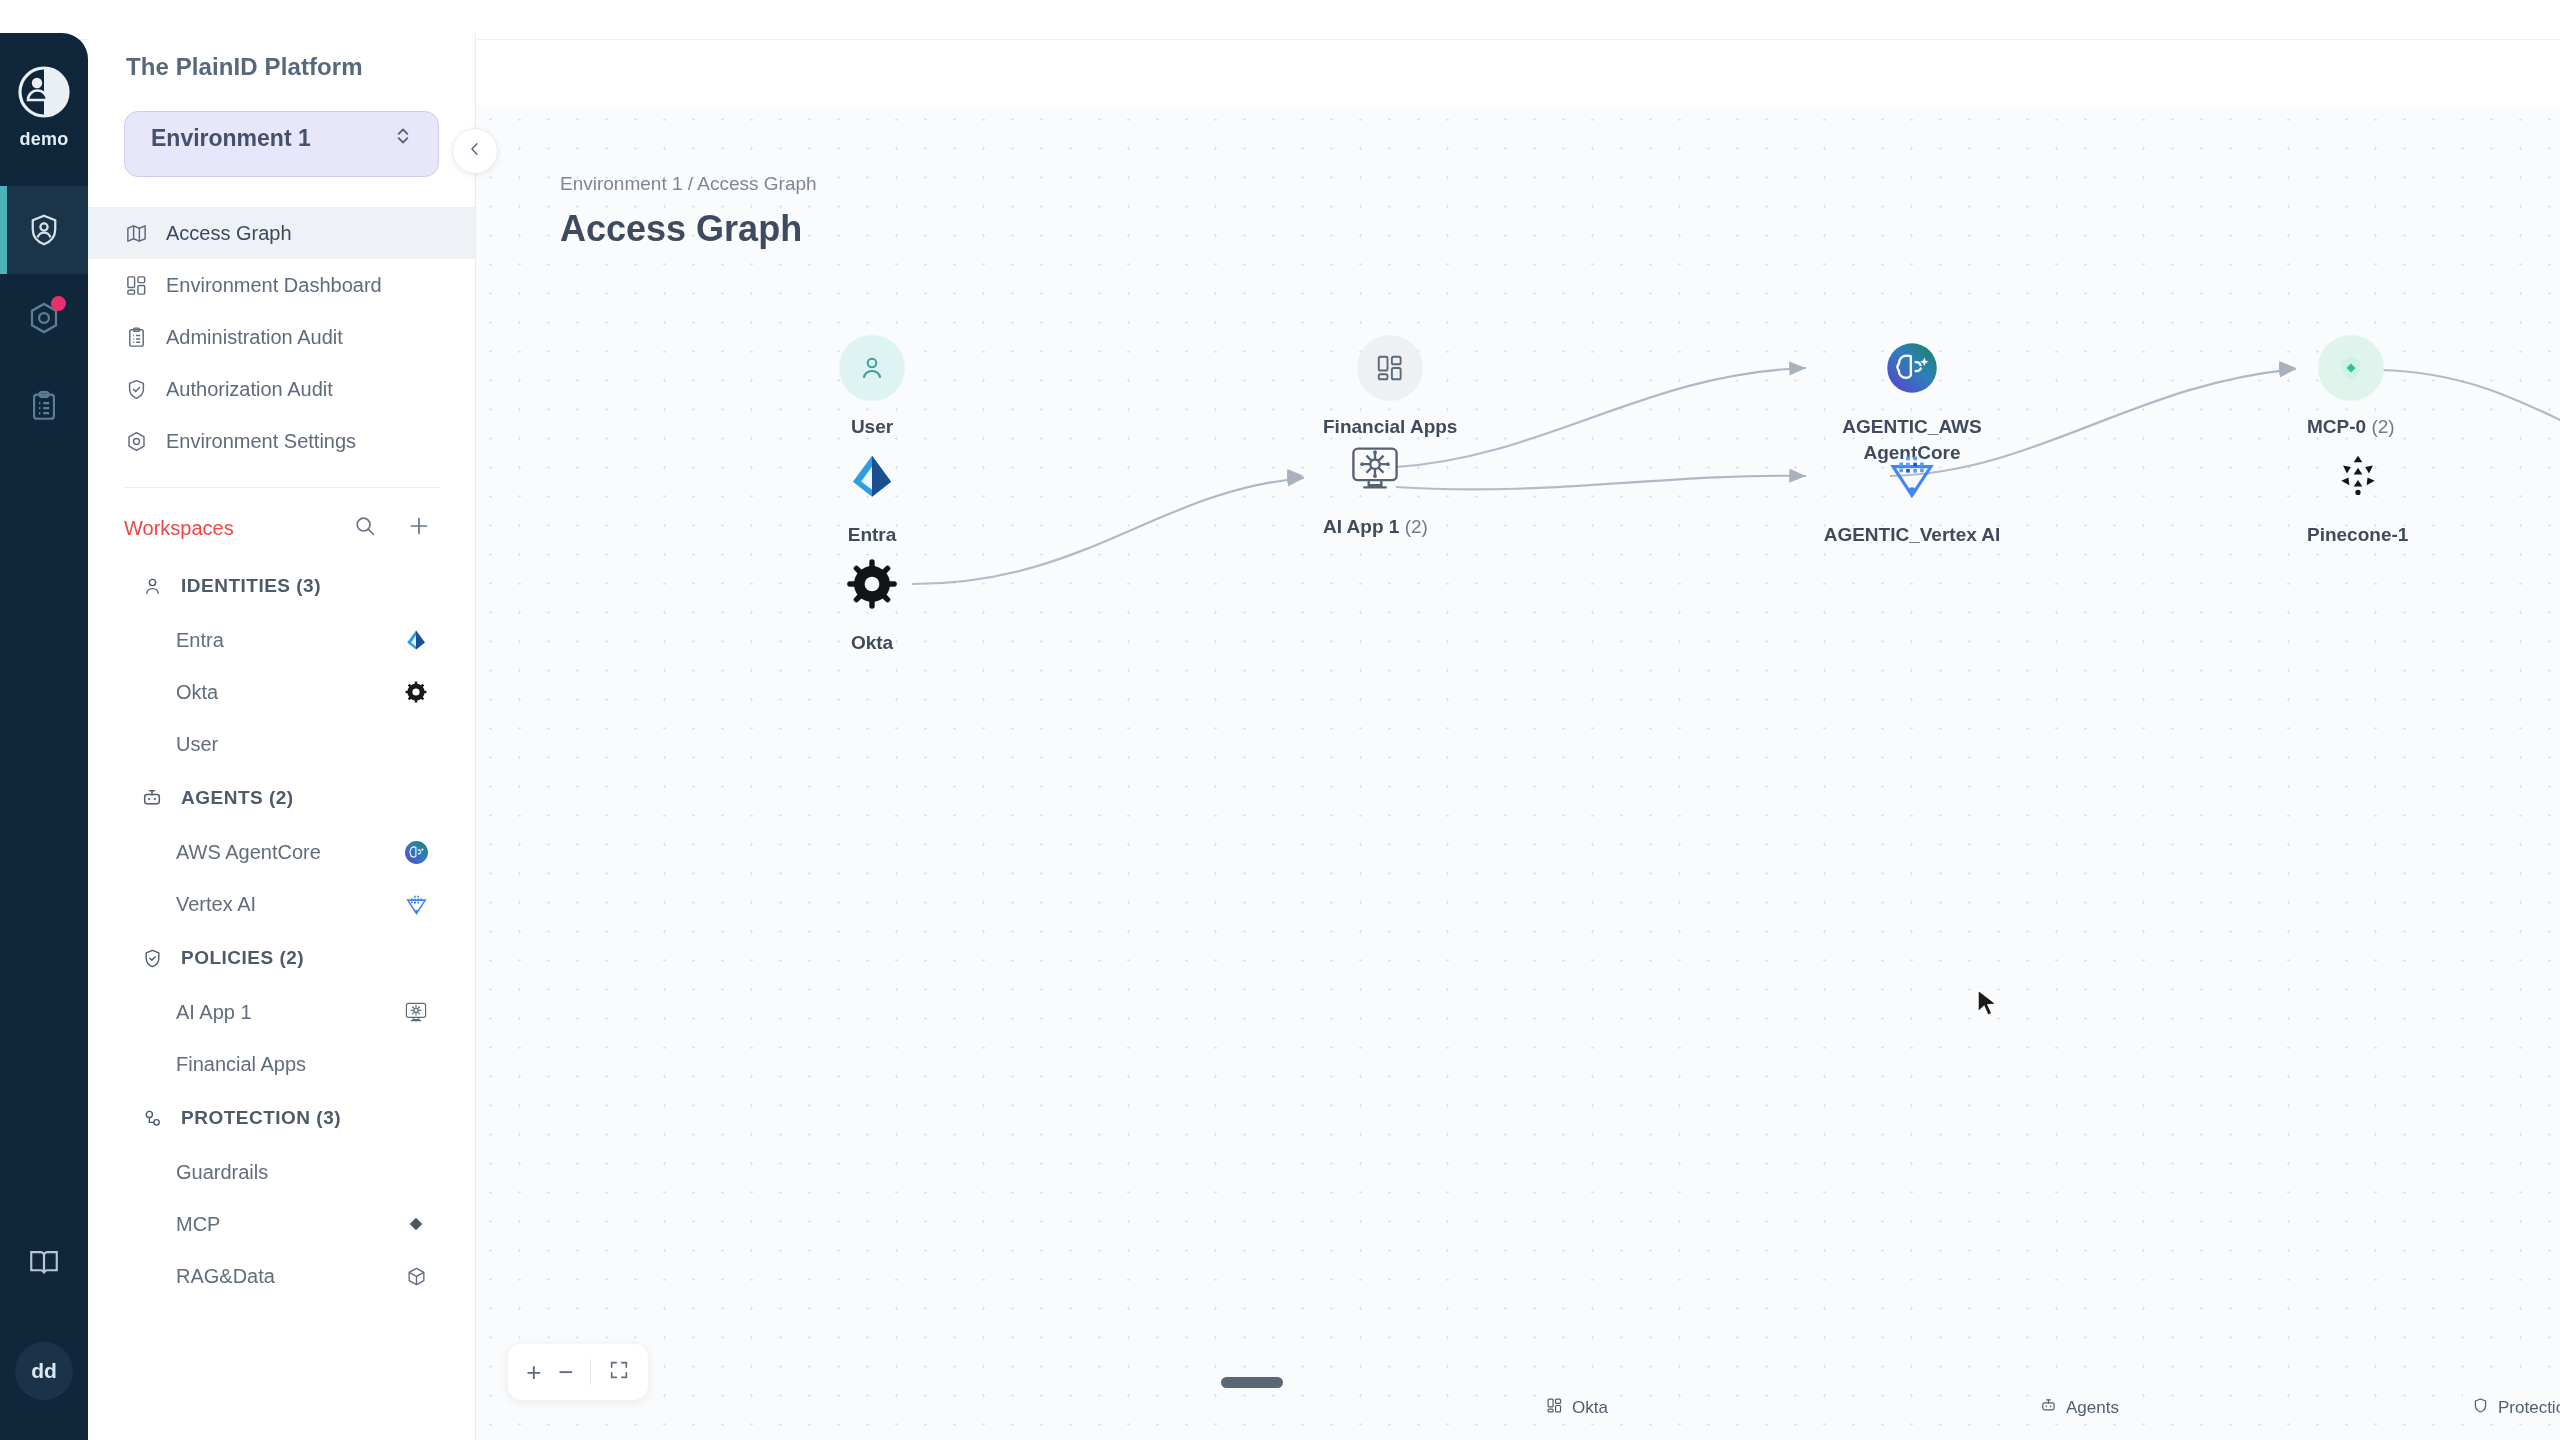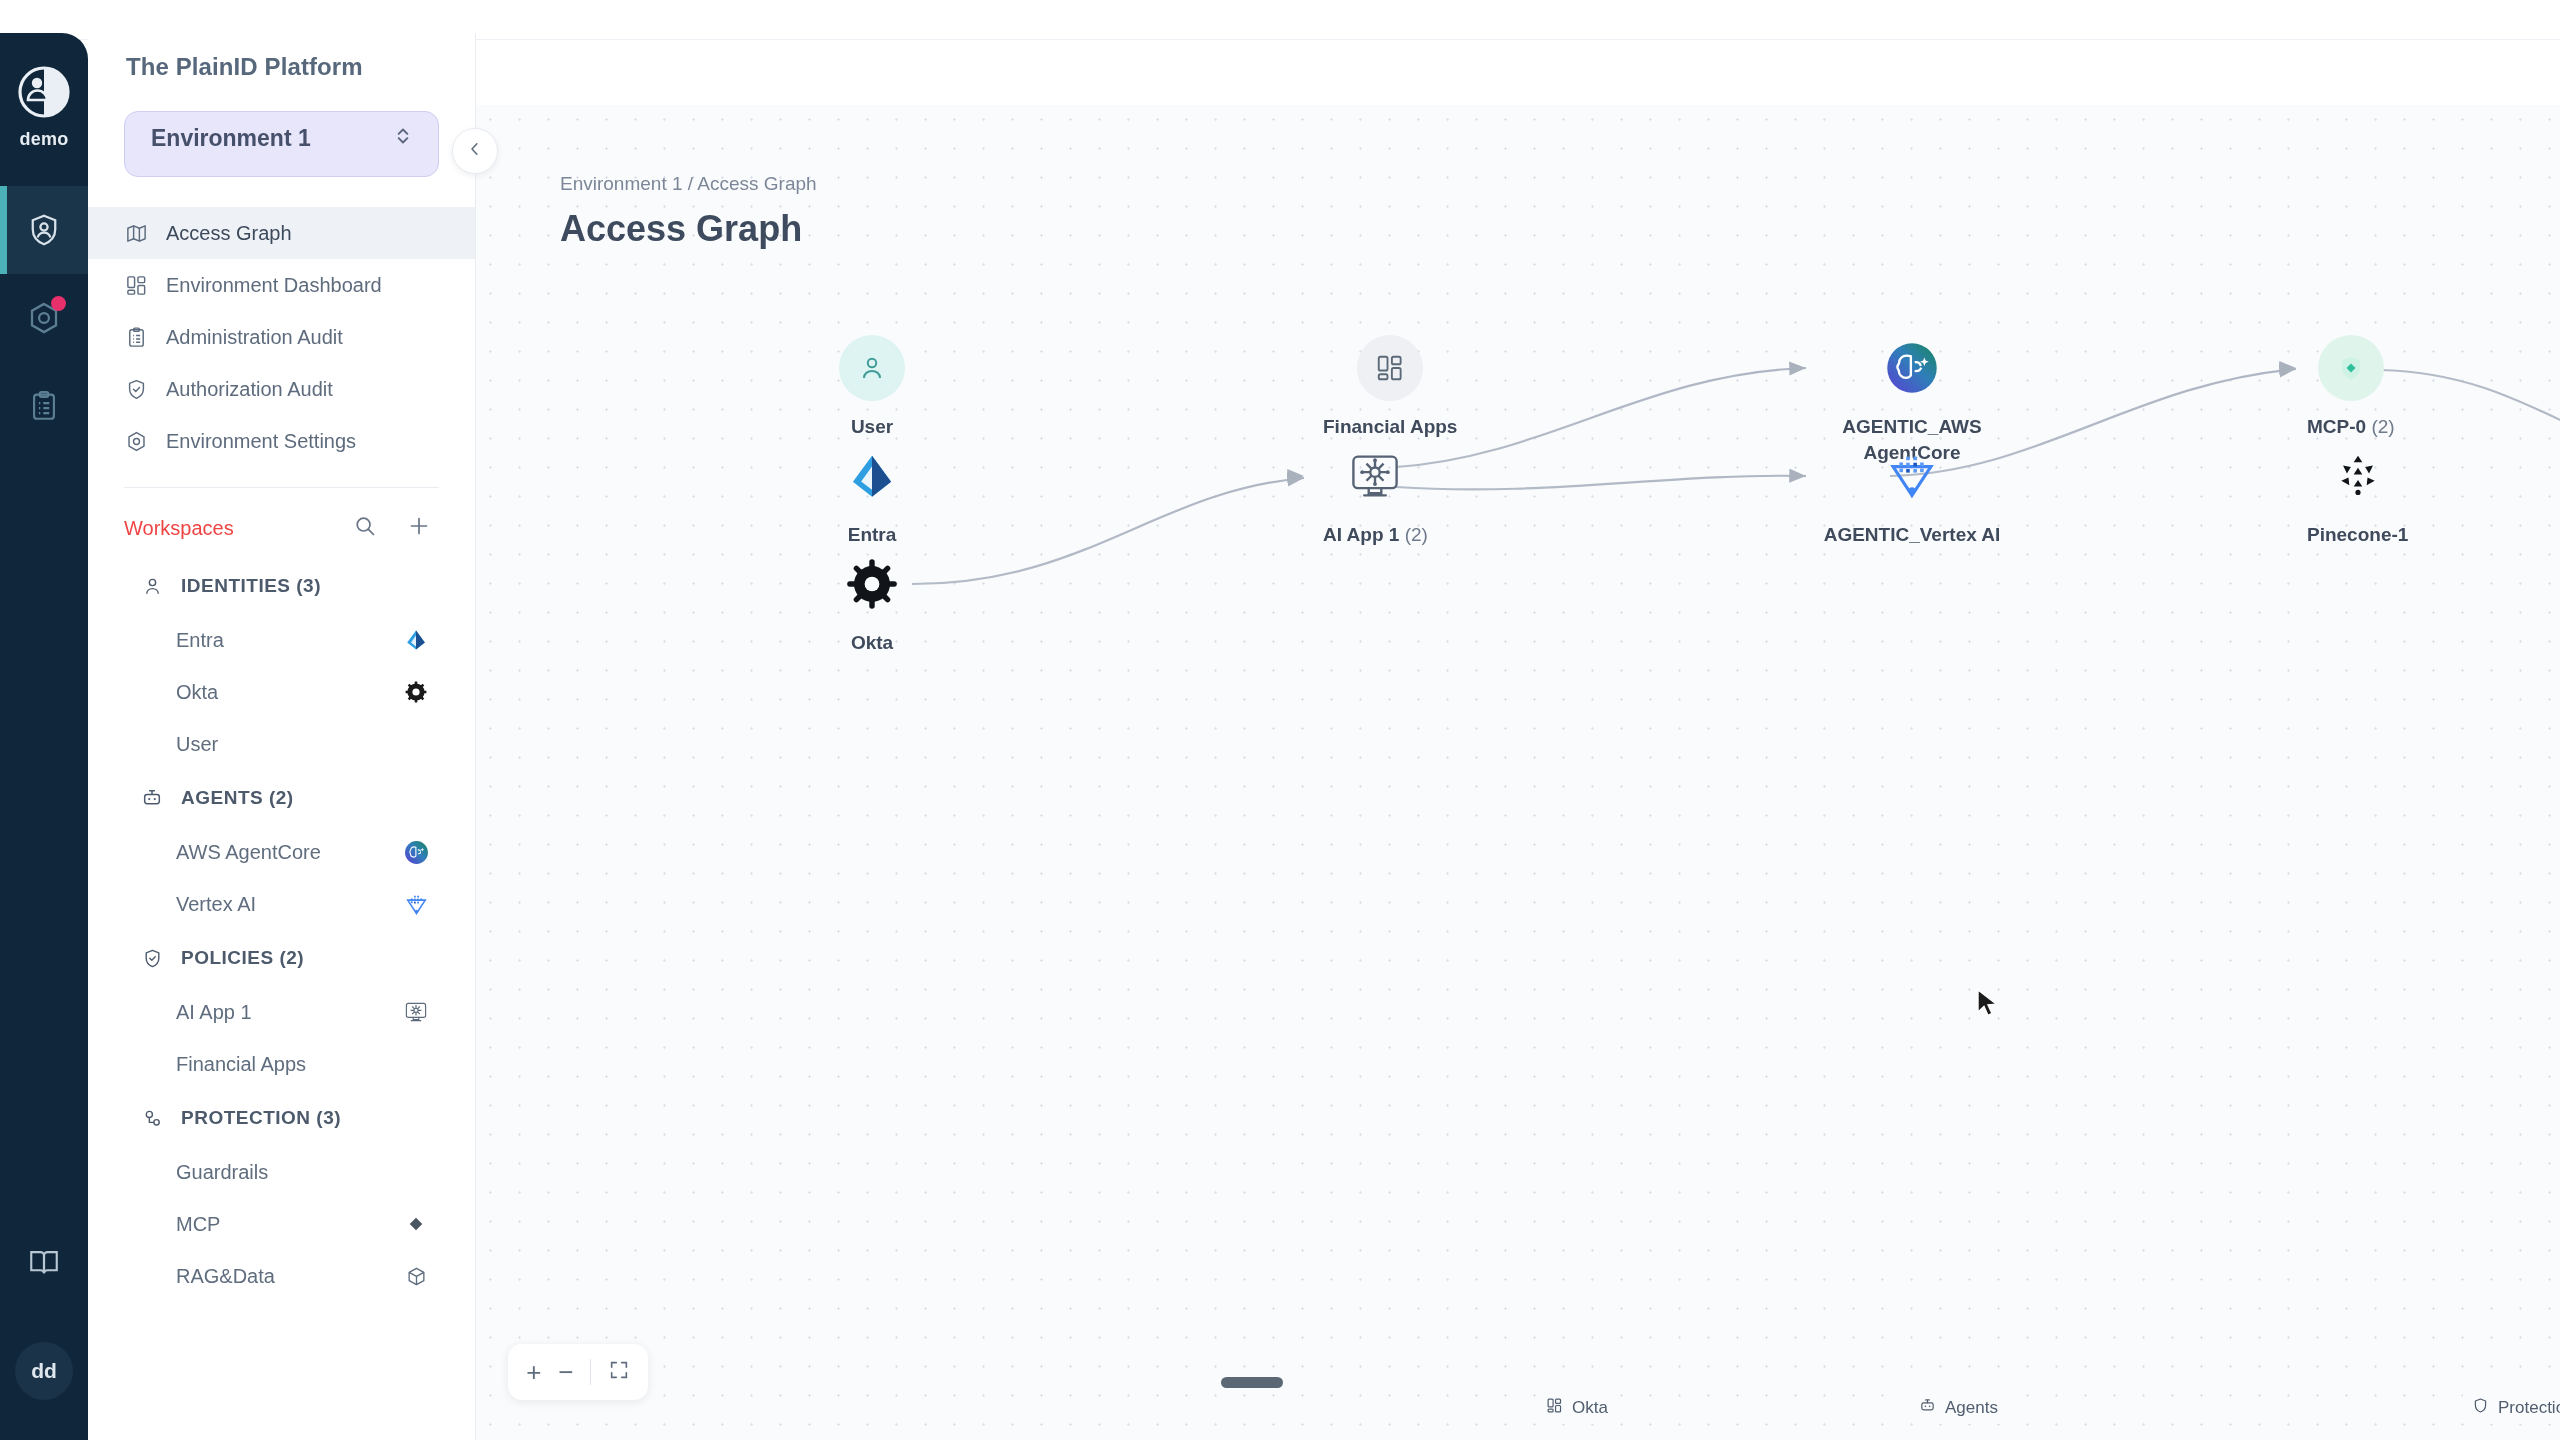--- a/index.html
+++ b/index.html
@@ -525,21 +525,21 @@
             <rect x="13.5" y="3" width="7" height="6" rx="1.3"></rect>
           <rect x="13.5" y="12" width="7" height="9" rx="1.3"></rect>
             <rect x="3" y="17" width="7" height="4" rx="1.3"></rect>
         </svg>
       </div>
       <div class="cap">
         <span>Financial Apps</span> <span class="cnt"></span>
       </div>
     </div>
 
-    <div class="gnode" style="left:847px; top:338px;">
+    <div class="gnode" style="left:847px; top:330px;">
       <div class="ico plain">
         <svg width="54" height="54" viewBox="0 0 24 24" fill="none" stroke="#566375" stroke-width="1.05">
           <rect x="2.4" y="3.4" width="19.2" height="14" rx="2"></rect>
           <path d="M9.2 17.4v2.2h5.6v-2.2M7.2 20.6h9.6" stroke-linecap="round"></path>
           <circle cx="12" cy="10.3" r="2.1"></circle>
           <path d="M12 5.1v3.1M12 12.4v3.1M6.6 10.3h3.3M14.1 10.3h3.3M8.2 6.5l2.3 2.3M13.5 11.8l2.3 2.3M15.8 6.5l-2.3 2.3M10.5 11.8l-2.3 2.3"></path>
           <circle cx="12" cy="5" r=".85" fill="#566375" stroke="none"></circle>
           <circle cx="12" cy="15.6" r=".85" fill="#566375" stroke="none"></circle>
           <circle cx="6.3" cy="10.3" r=".85" fill="#566375" stroke="none"></circle>
           <circle cx="17.7" cy="10.3" r=".85" fill="#566375" stroke="none"></circle>
@@ -643,21 +643,21 @@
         <span>
           <svg width="17" height="17" viewBox="0 0 24 24" fill="none" stroke="#4f5c6e" stroke-width="1.7">
             <rect x="3" y="3" width="7" height="11" rx="1.3"></rect>
               <rect x="13.5" y="3" width="7" height="6" rx="1.3"></rect>
             <rect x="13.5" y="12" width="7" height="9" rx="1.3"></rect>
               <rect x="3" y="17" width="7" height="4" rx="1.3"></rect>
           </svg>
         </span>
         <span>Okta</span>
       </div>
-      <div class="lg-item" style="left:1433px;">
+      <div class="lg-item" style="left:1554px;">
         <span>
           <svg width="17" height="17" viewBox="0 0 24 24" fill="none" stroke="#4f5c6e" stroke-width="1.7">
             <rect x="4" y="8.2" width="16" height="10" rx="2.6"></rect>
             <circle cx="9" cy="13.2" r="1.1" fill="#4f5c6e" stroke="none"></circle>
             <circle cx="15" cy="13.2" r="1.1" fill="#4f5c6e" stroke="none"></circle>
             <path d="M12 4.4v3.8M9.4 4.2h5.2" stroke-linecap="round"></path>
           </svg>
         </span>
         <span>Agents</span>
       </div>

